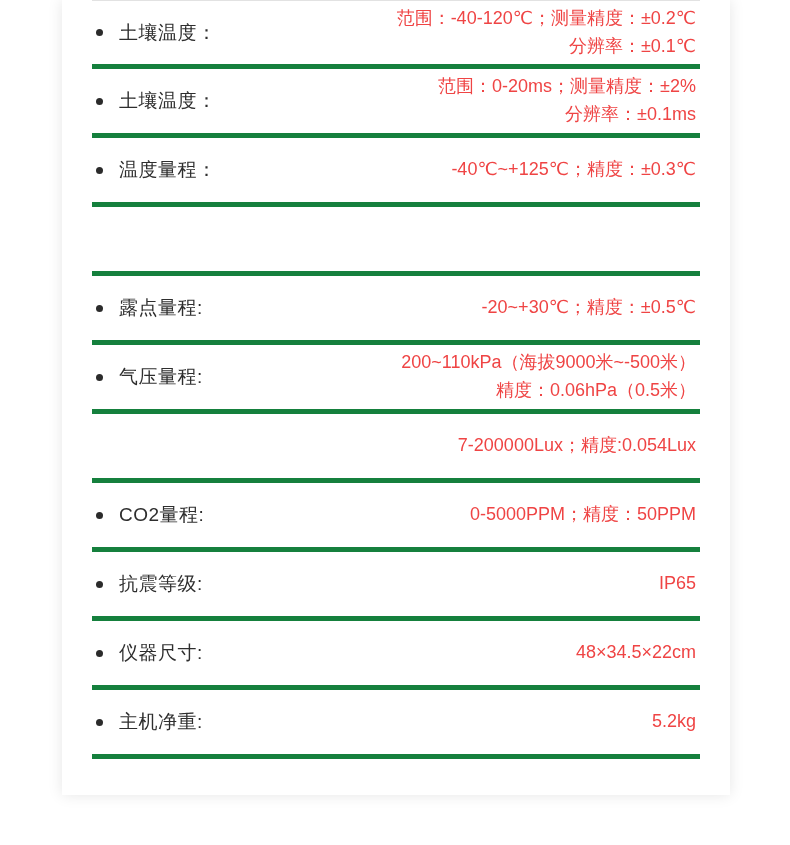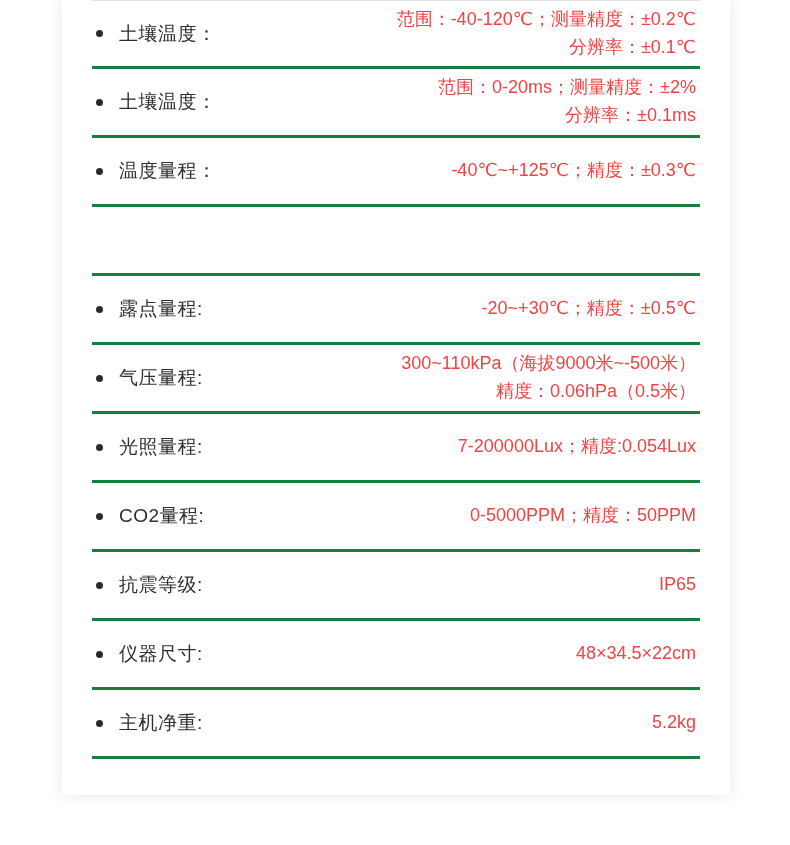--- a/index.html
+++ b/index.html
@@ -33,21 +33,21 @@
   .spec-list {
     position: absolute;
     left: 30px;
     top: 0;
     width: 608px;
   }
   .spec-row {
     display: flex;
     align-items: center;
     justify-content: space-between;
-    border-bottom: 3px solid #15803d;
+    border-bottom: 5px solid #15803d;
     padding: 0;
     box-sizing: border-box;
     min-height: 69px;
   }
   .spec-row:first-child {
     border-top: 1px solid #e2e2e2;
   }
   .spec-row.tall {
     min-height: 69px;
   }
@@ -124,29 +124,25 @@
           <span class="label">露点量程:</span>
         </div>
         <div class="value">-20~+30℃；精度：±0.5℃</div>
       </div>
 
       <div class="spec-row tall">
         <div class="label-wrap">
           <span class="bullet"></span>
           <span class="label">气压量程:</span>
         </div>
-        <div class="value">300~110kPa（海拔9000米~-500米）
+        <div class="value">200~110kPa（海拔9000米~-500米）
 精度：0.06hPa（0.5米）</div>
       </div>
 
       <div class="spec-row">
-        <div class="label-wrap">
-          <span class="bullet"></span>
-          <span class="label">光照量程:</span>
-        </div>
         <div class="value">7-200000Lux；精度:0.054Lux</div>
       </div>
 
       <div class="spec-row">
         <div class="label-wrap">
           <span class="bullet"></span>
           <span class="label">CO2量程:</span>
         </div>
         <div class="value">0-5000PPM；精度：50PPM</div>
       </div>

